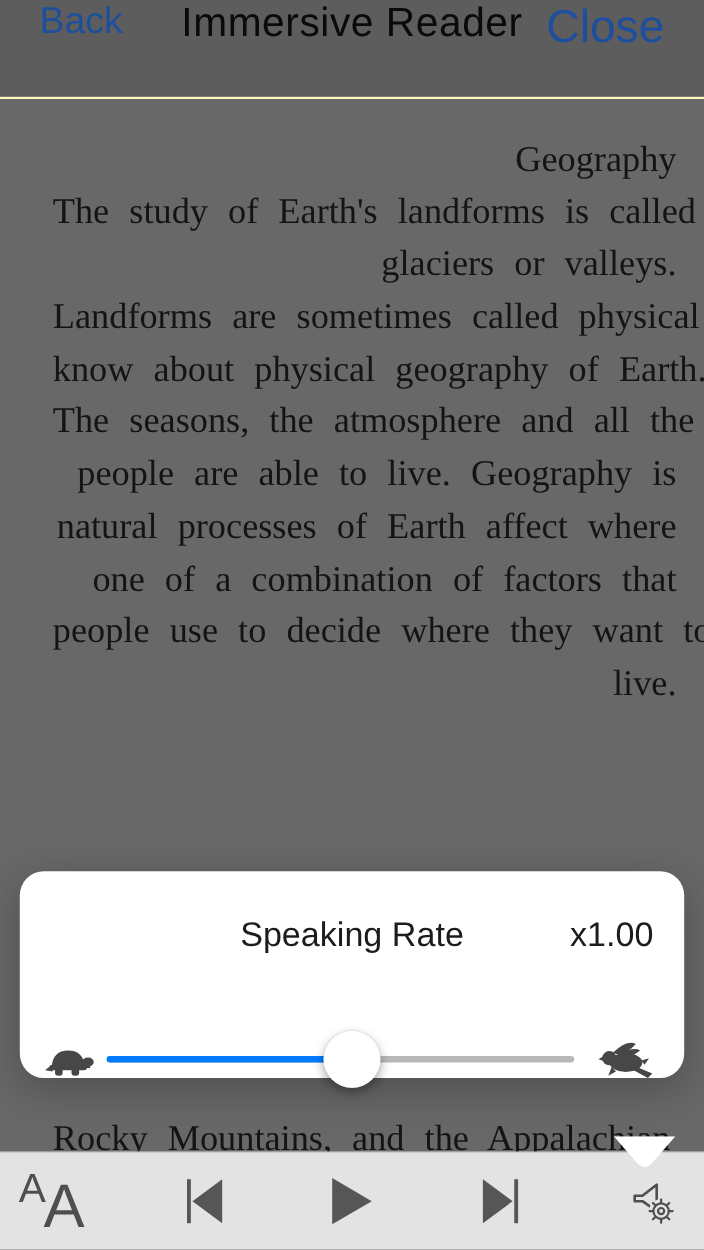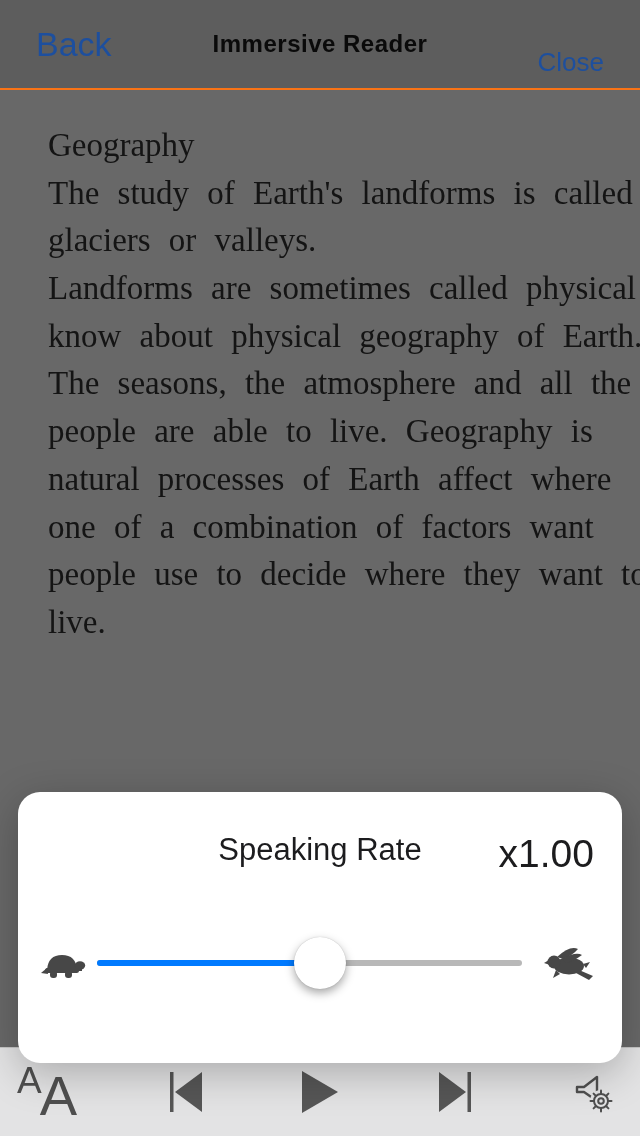--- a/index.html
+++ b/index.html
@@ -5,33 +5,33 @@
   html,body{margin:0;padding:0;}
   body{
     width:640px;height:1136px;position:relative;overflow:hidden;
     background:#686868;
     font-family:"Liberation Sans", sans-serif;
     -webkit-user-select:none;
   }
   
   .nav{
     position:absolute;top:0;left:0;right:0;height:88px;
-    background:#5d5d5d;border-bottom:2px solid #f97316;
-    display:flex;align-items:center;justify-content:center;z-index:1;
+    background:#5d5d5d;border-bottom:2px solid #fef9c3;
+    display:flex;align-items:flex-start;justify-content:center;z-index:1;
   }
   .nav-back{position:absolute;left:36px;font-size:34px;color:var(--nav-link);}
-  .nav-close{position:absolute;right:36px;font-size:26px;color:var(--nav-link);margin-top:36px;}
-  .nav-title{font-size:24px;font-weight:bold;color:#0a0a0a;letter-spacing:.5px;}
+  .nav-close{position:absolute;right:36px;font-size:42px;color:var(--nav-link);}
+  .nav-title{font-size:37px;font-weight:normal;color:#0a0a0a;letter-spacing:.5px;}
   
   .content{
     position:absolute;top:90px;left:0;right:0;bottom:89px;
     background:#686868;overflow:hidden;z-index:0;
-    padding:32px 48px 0 48px;
+    padding:32px 25px 0 48px;
     font-family:"Liberation Serif","DejaVu Serif",serif;
-    font-size:33px;color:#141414;
+    font-size:33px;color:#141414;text-align:right;
   }
   .line{height:47.7px;line-height:47.7px;white-space:nowrap;word-spacing:10px;}
   .line .u{text-underline-offset:4px;}
   .peek-line{
     position:absolute;top:1012px;left:48px;z-index:0;
     font-family:"Liberation Serif","DejaVu Serif",serif;
     font-size:33px;color:#141414;height:47.7px;line-height:47.7px;
     white-space:nowrap;word-spacing:10px;
   }
   
@@ -40,31 +40,31 @@
     background:#e3e3e4;border-top:1px solid #c6c6c6;
     display:flex;align-items:center;justify-content:space-between;
     padding:0 16px;z-index:5;box-sizing:border-box;
   }
   .tool{width:62px;height:64px;display:flex;align-items:center;justify-content:center;background:none;border:none;padding:0;}
   .aa{display:flex;align-items:flex-start;color:#4f4f4f;}
   .aa .a-small{font-size:37px;line-height:1;margin-top:1px;}
   .aa .a-big{font-size:56px;line-height:1;margin-top:7px;margin-left:-2px;}
   
   .popup{
-    position:absolute;left:18px;top:792px;width:604px;height:271px;
+    position:absolute;left:18px;top:792px;width:604px;height:188px;
     background:#ffffff;border-radius:22px;z-index:10;
     box-shadow:0 10px 40px rgba(0,0,0,.25);
   }
   .popup-tail{position:absolute;left:540px;top:241px;}
   .popup-title{
     position:absolute;top:40px;left:0;right:0;text-align:center;
     font-size:31px;color:#1c1c1e;
   }
   .popup-value{
-    position:absolute;top:40px;right:28px;font-size:39px;color:#1c1c1e;
+    position:absolute;top:40px;right:28px;font-size:31px;color:#1c1c1e;
   }
   .slider-track{
     position:absolute;left:79px;top:168px;width:425px;height:6px;
     background:#b8b8b8;border-radius:3px;
   }
   .slider-fill{
     position:absolute;left:79px;top:168px;height:6px;
     background:var(--accent);border-radius:3px;
   }
   .slider-thumb{
@@ -86,21 +86,21 @@
 
 <div class="content" id="reader-content">
     <div class="line"><span>Geography</span></div>
     <div class="line"><span>The study of Earth's landforms is called</span></div>
     <div class="line"><span>glaciers or valleys.</span></div>
     <div class="line"><span>Landforms are sometimes called </span><span class="u">physical</span></div>
     <div class="line"><span>know about physical geography of Earth.</span></div>
     <div class="line"><span>The seasons, the atmosphere and all the</span></div>
     <div class="line"><span>people are able to live. Geography is</span></div>
     <div class="line"><span>natural processes of Earth affect where</span></div>
-    <div class="line"><span>one of a combination of factors want</span></div>
+    <div class="line"><span>one of a combination of factors that</span></div>
     <div class="line"><span>people use to decide where they want to</span></div>
     <div class="line"><span>live.</span></div>
   </div>
 <div class="peek-line">Rocky Mountains, and the Appalachian</div>
 
 <div class="toolbar">
   <button class="tool">
     <span class="aa">
       <span class="a-small">A</span>
         <span class="a-big">A</span>

